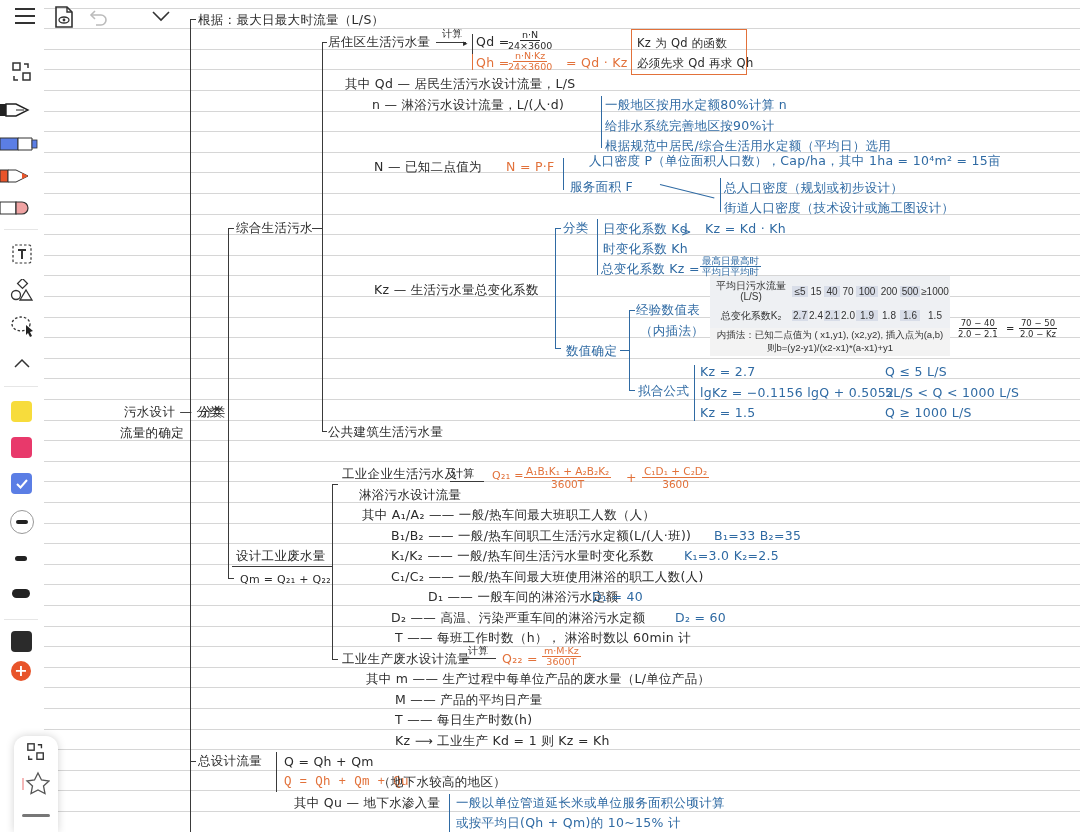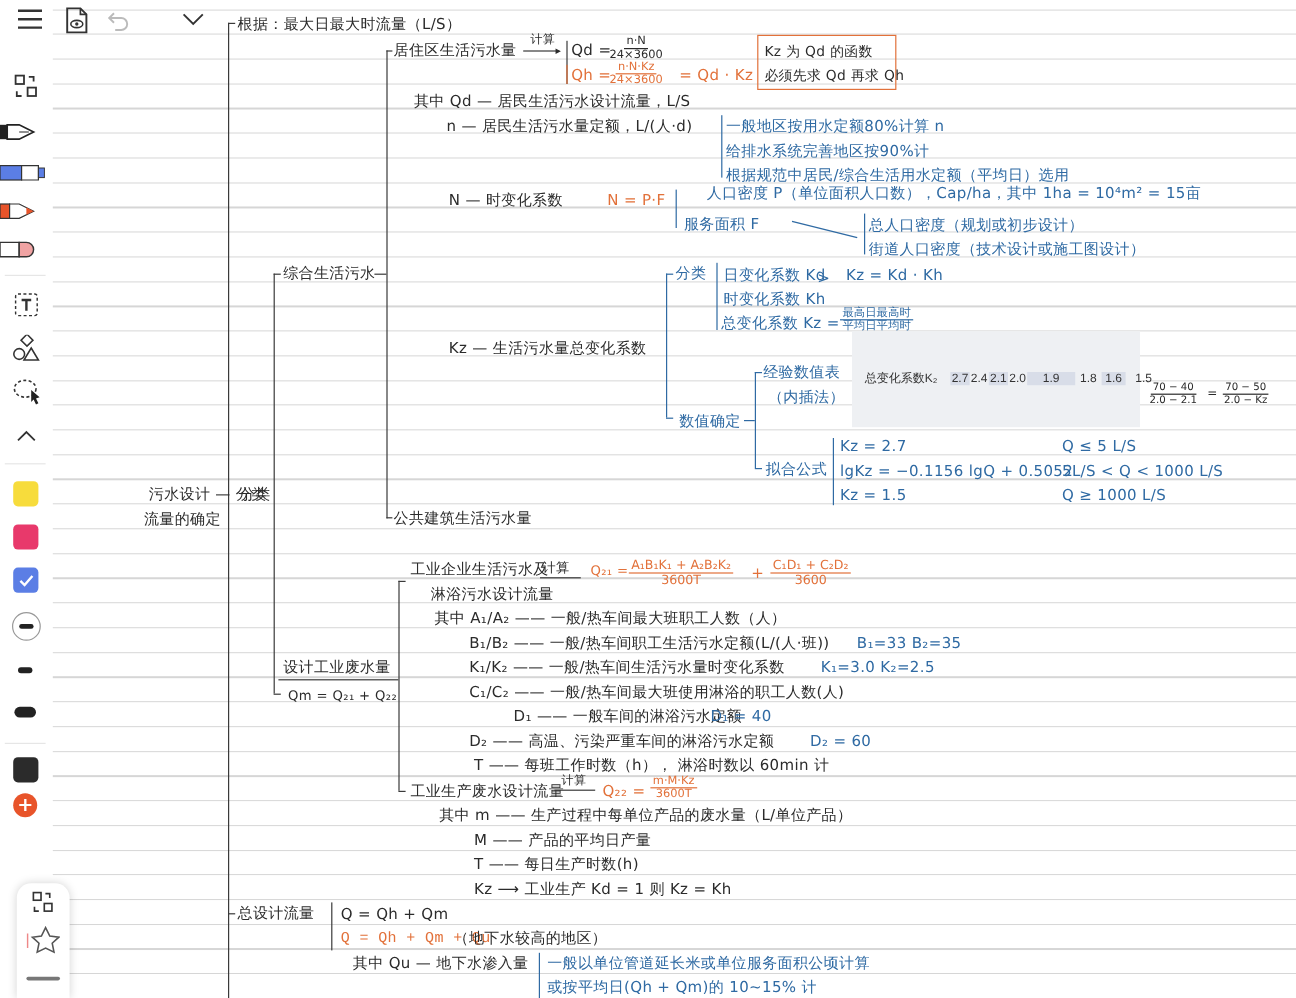--- a/index.html
+++ b/index.html
@@ -206,27 +206,27 @@
   <span class="den">24×3600</span>
 </div>
 <div class="t orange" style="left:566px;top:55px;">= Qd · Kz</div>
 
 <div class="note-box">
   <div class="t ink" style="left:5px;top:5px;font-size:11.5px;">Kz 为 Qd 的函数</div>
   <div class="t ink" style="left:5px;top:25px;font-size:11.5px;">必须先求 Qd 再求 Qh</div>
 </div>
 
 <div class="t ink" style="left:345px;top:76px;">其中 Qd — 居民生活污水设计流量，L/S</div>
-<div class="t ink" style="left:372px;top:97px;">n — 居民生活污水量定额，L/(人·d)</div>
+<div class="t ink" style="left:372px;top:97px;">n — 淋浴污水设计流量，L/(人·d)</div>
 <div class="bvline" style="left:601px;top:96px;height:52px;"></div>
 <div class="t blue" style="left:605px;top:97px;">一般地区按用水定额80%计算 n</div>
 <div class="t blue" style="left:605px;top:118px;">给排水系统完善地区按90%计</div>
 <div class="t blue" style="left:605px;top:138px;">根据规范中居民/综合生活用水定额（平均日）选用</div>
 
-<div class="t ink" style="left:374px;top:159px;">N — 时变化系数</div>
+<div class="t ink" style="left:374px;top:159px;">N — 已知二点值为</div>
 <div class="t orange" style="left:506px;top:159px;">N = P·F</div>
 <div class="bvline" style="left:563px;top:158px;height:32px;"></div>
 <div class="t blue" style="left:570px;top:153px;margin-left:19px;">人口密度 P（单位面积人口数），Cap/ha，其中 1ha = 10⁴m² = 15亩</div>
 <div class="t blue" style="left:570px;top:179px;">服务面积 F</div>
 <div class="bhline" style="left:660px;top:184px;width:56px;transform:rotate(14deg);transform-origin:left;"></div>
 <div class="bvline" style="left:720px;top:178px;height:34px;"></div>
 <div class="t blue" style="left:724px;top:180px;">总人口密度（规划或初步设计）</div>
 <div class="t blue" style="left:724px;top:200px;">街道人口密度（技术设计或施工图设计）</div>
 
 <div class="t ink" style="left:374px;top:282px;">Kz — 生活污水量总变化系数</div>
@@ -256,30 +256,48 @@
 <div class="t blue" style="left:638px;top:383px;">拟合公式</div>
 <div class="bvline" style="left:694px;top:365px;height:56px;"></div>
 <div class="t blue" style="left:700px;top:364px;">Kz = 2.7</div>
 <div class="t blue" style="left:885px;top:364px;">Q ≤ 5 L/S</div>
 <div class="t blue" style="left:700px;top:385px;">lgKz = −0.1156 lgQ + 0.5052</div>
 <div class="t blue" style="left:885px;top:385px;">5L/S &lt; Q &lt; 1000 L/S</div>
 <div class="t blue" style="left:700px;top:405px;">Kz = 1.5</div>
 <div class="t blue" style="left:885px;top:405px;">Q ≥ 1000 L/S</div>
 
 <div class="kz-table">
+  <div class="row" style="top:2px;height:26px;">
+    <div class="hdr">
+      <div>平均日污水流量</div>
+      <div>(L/S)</div>
+    </div>
+    <div class="cell shade" style="width:16px;">≤5</div>
+    <div class="cell" style="width:16px;">15</div>
+    <div class="cell shade" style="width:16px;">40</div>
+    <div class="cell" style="width:16px;">70</div>
+    <div class="cell shade" style="width:22px;">100</div>
+    <div class="cell" style="width:22px;">200</div>
+    <div class="cell shade" style="width:20px;">500</div>
+    <div class="cell" style="width:30px;">≥1000</div>
+  </div>
   <div class="row" style="top:28px;height:22px;">
     <div class="hdr">总变化系数K₂</div>
     <div class="cell shade" style="width:16px;">2.7</div>
     <div class="cell" style="width:16px;">2.4</div>
     <div class="cell shade" style="width:16px;">2.1</div>
     <div class="cell" style="width:16px;">2.0</div>
-    <div class="cell shade" style="width:40px;">1.9</div>
+    <div class="cell shade" style="width:22px;">1.9</div>
     <div class="cell" style="width:22px;">1.8</div>
     <div class="cell shade" style="width:20px;">1.6</div>
     <div class="cell" style="width:30px;">1.5</div>
+  </div>
+  <div class="interp">
+    <div>内插法：已知二点值为 ( x1,y1), (x2,y2), 插入点为(a,b)</div>
+    <div>则b=(y2-y1)/(x2-x1)*(a-x1)+y1</div>
   </div>
 </div>
 
 <div class="frac ink" style="left:956px;top:318px;font-size:8.5px;">
   <span class="num">70 − 40</span>
   <span class="den">2.0 − 2.1</span>
 </div>
 <div class="t ink small" style="left:1006px;top:321px;">=</div>
 <div class="frac ink" style="left:1018px;top:318px;font-size:8.5px;">
   <span class="num">70 − 50</span>

